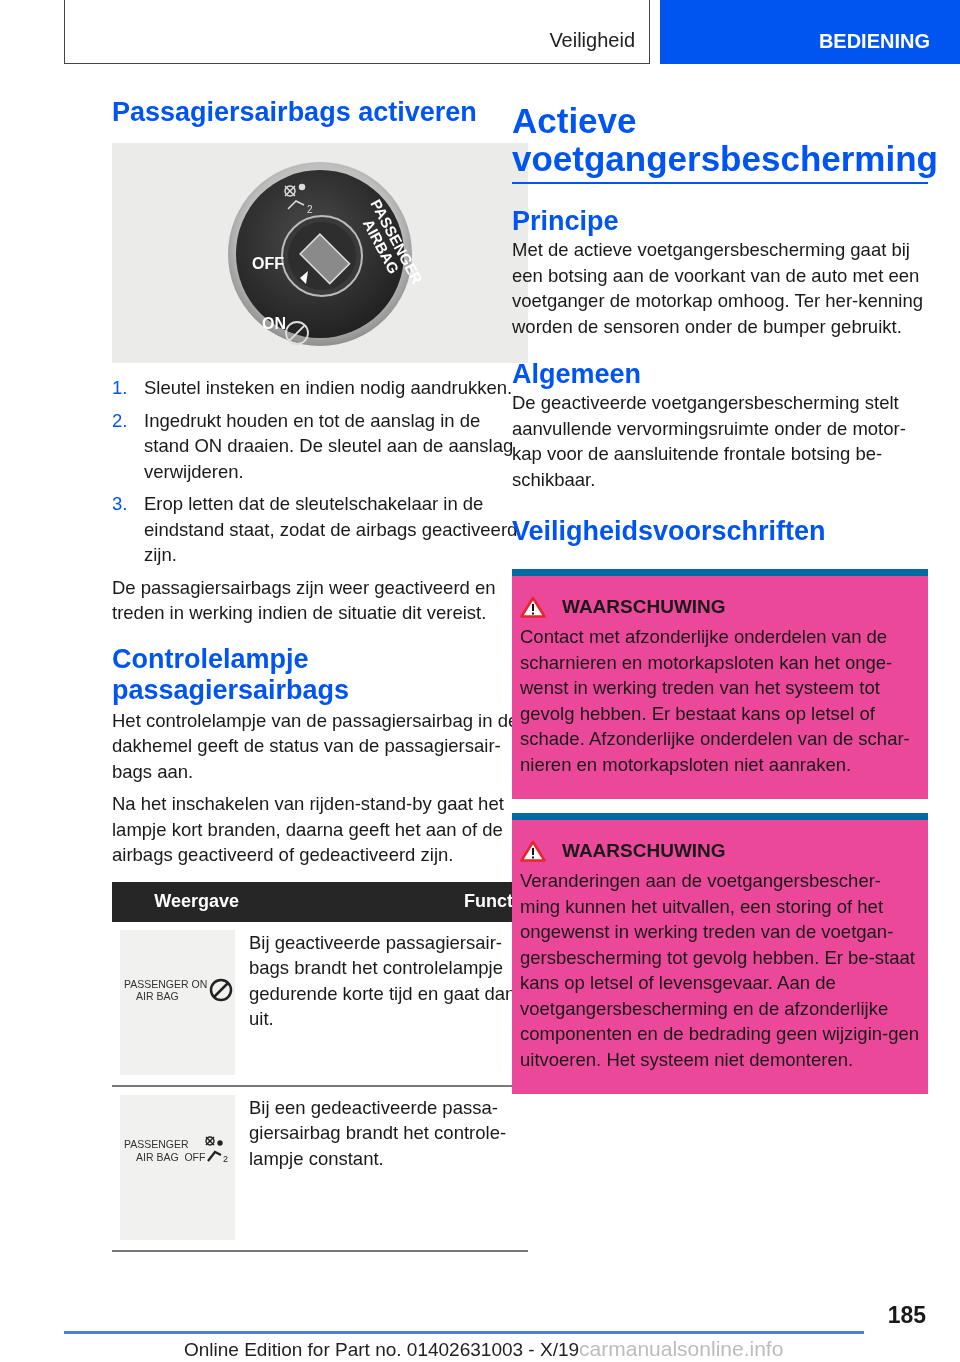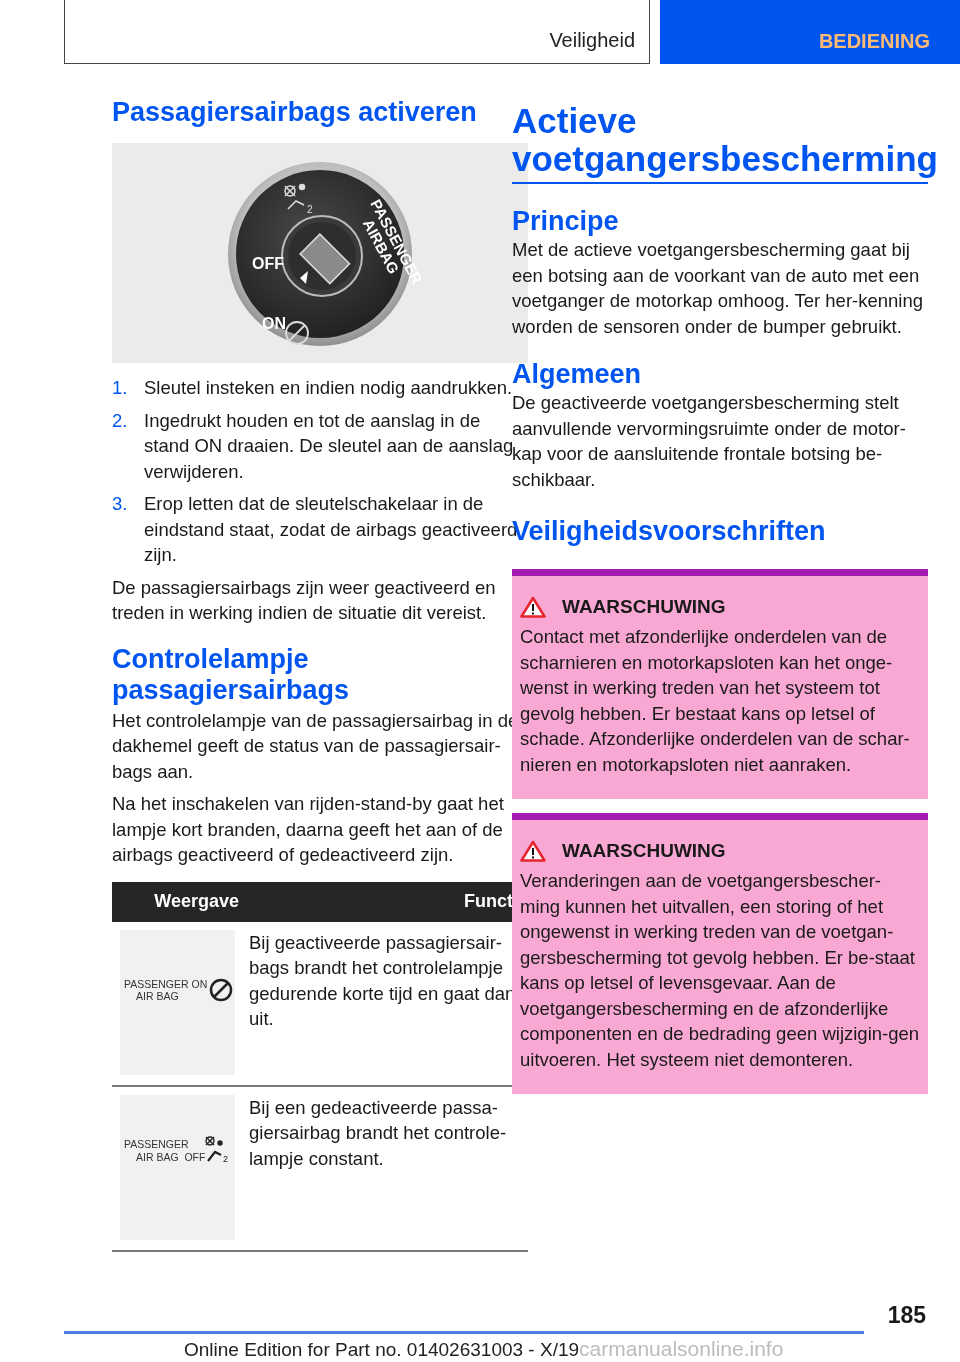--- a/index.html
+++ b/index.html
@@ -12,21 +12,21 @@
       border: 1.5px solid #444; border-top: none; background: #fff;
     }
     .hdr-left .sect {
       position: absolute; right: 14px; bottom: 11px; font-size: 20px; color: #222;
     }
     .hdr-right {
       position: absolute; left: 660px; top: 0; width: 300px; height: 64px; background: #0055f0;
     }
     .hdr-right .chap {
       position: absolute; left: 0; right: 30px; bottom: 11px; text-align: right;
-      color: #fdba74; font-weight: bold; font-size: 20px;
+      color: #ffffff; font-weight: bold; font-size: 20px;
     }
 
     .col { position: absolute; width: 416px; }
     .col-left { left: 64px; top: 96px; margin-left: 48px; }
     .col-right { left: 512px; top: 102px; }
 
     h1.blue { color: #0055f0; font-weight: bold; font-size: 27px; line-height: 32px; }
     h1.big { color: #0055f0; font-weight: bold; font-size: 35px; line-height: 38px; padding-bottom: 4px; border-bottom: 2px solid #0055f0; }
     h2.blue { color: #0055f0; font-weight: bold; font-size: 27px; line-height: 31px; }
     p.body { font-size: 18.5px; line-height: 25.5px; color: #1a1a1a; }
@@ -43,21 +43,21 @@
     table.lamp th {
       background: #262626; color: #fff; font-weight: bold; font-size: 18px; text-align: right;
       height: 40px; padding: 0 0 0 10px;
     }
     table.lamp th.c1 { width: 127px; }
     table.lamp td { vertical-align: top; border-bottom: 2px solid #777; font-size: 18.5px; line-height: 25.5px; }
     table.lamp td.imgcell { padding: 8px 0 10px 8px; }
     table.lamp td.txt { padding: 8px 0 0 10px; }
     .lamp-img { width: 115px; height: 145px; background: #f1f1f0; position: relative; }
 
-    .warn { background: #f9a8d4; border-top: 7px solid #a21caf; padding: 20px 8px 22px 8px; }
+    .warn { background: #ec4899; border-top: 7px solid #0369a1; padding: 20px 8px 22px 8px; }
     .warn-head { display: flex; align-items: center; font-weight: bold; font-size: 19px; color: #1a1a1a; margin-bottom: 6px; }
     .warn-head svg { margin-right: 16px; }
 
     
     .foot-line { position: absolute; left: 64px; top: 1331px; width: 800px; height: 3px; background: #4a7fe0; }
     .page-num { position: absolute; right: 34px; top: 1302px; font-weight: bold; font-size: 23px; color: #1a1a1a; }
     .edition { position: absolute; left: 184px; top: 1337px; font-size: 19px; color: #222; white-space: nowrap; }
     .edition .wm { color: #bcbcbc; font-size: 21px; }
   </style>
 </head>

